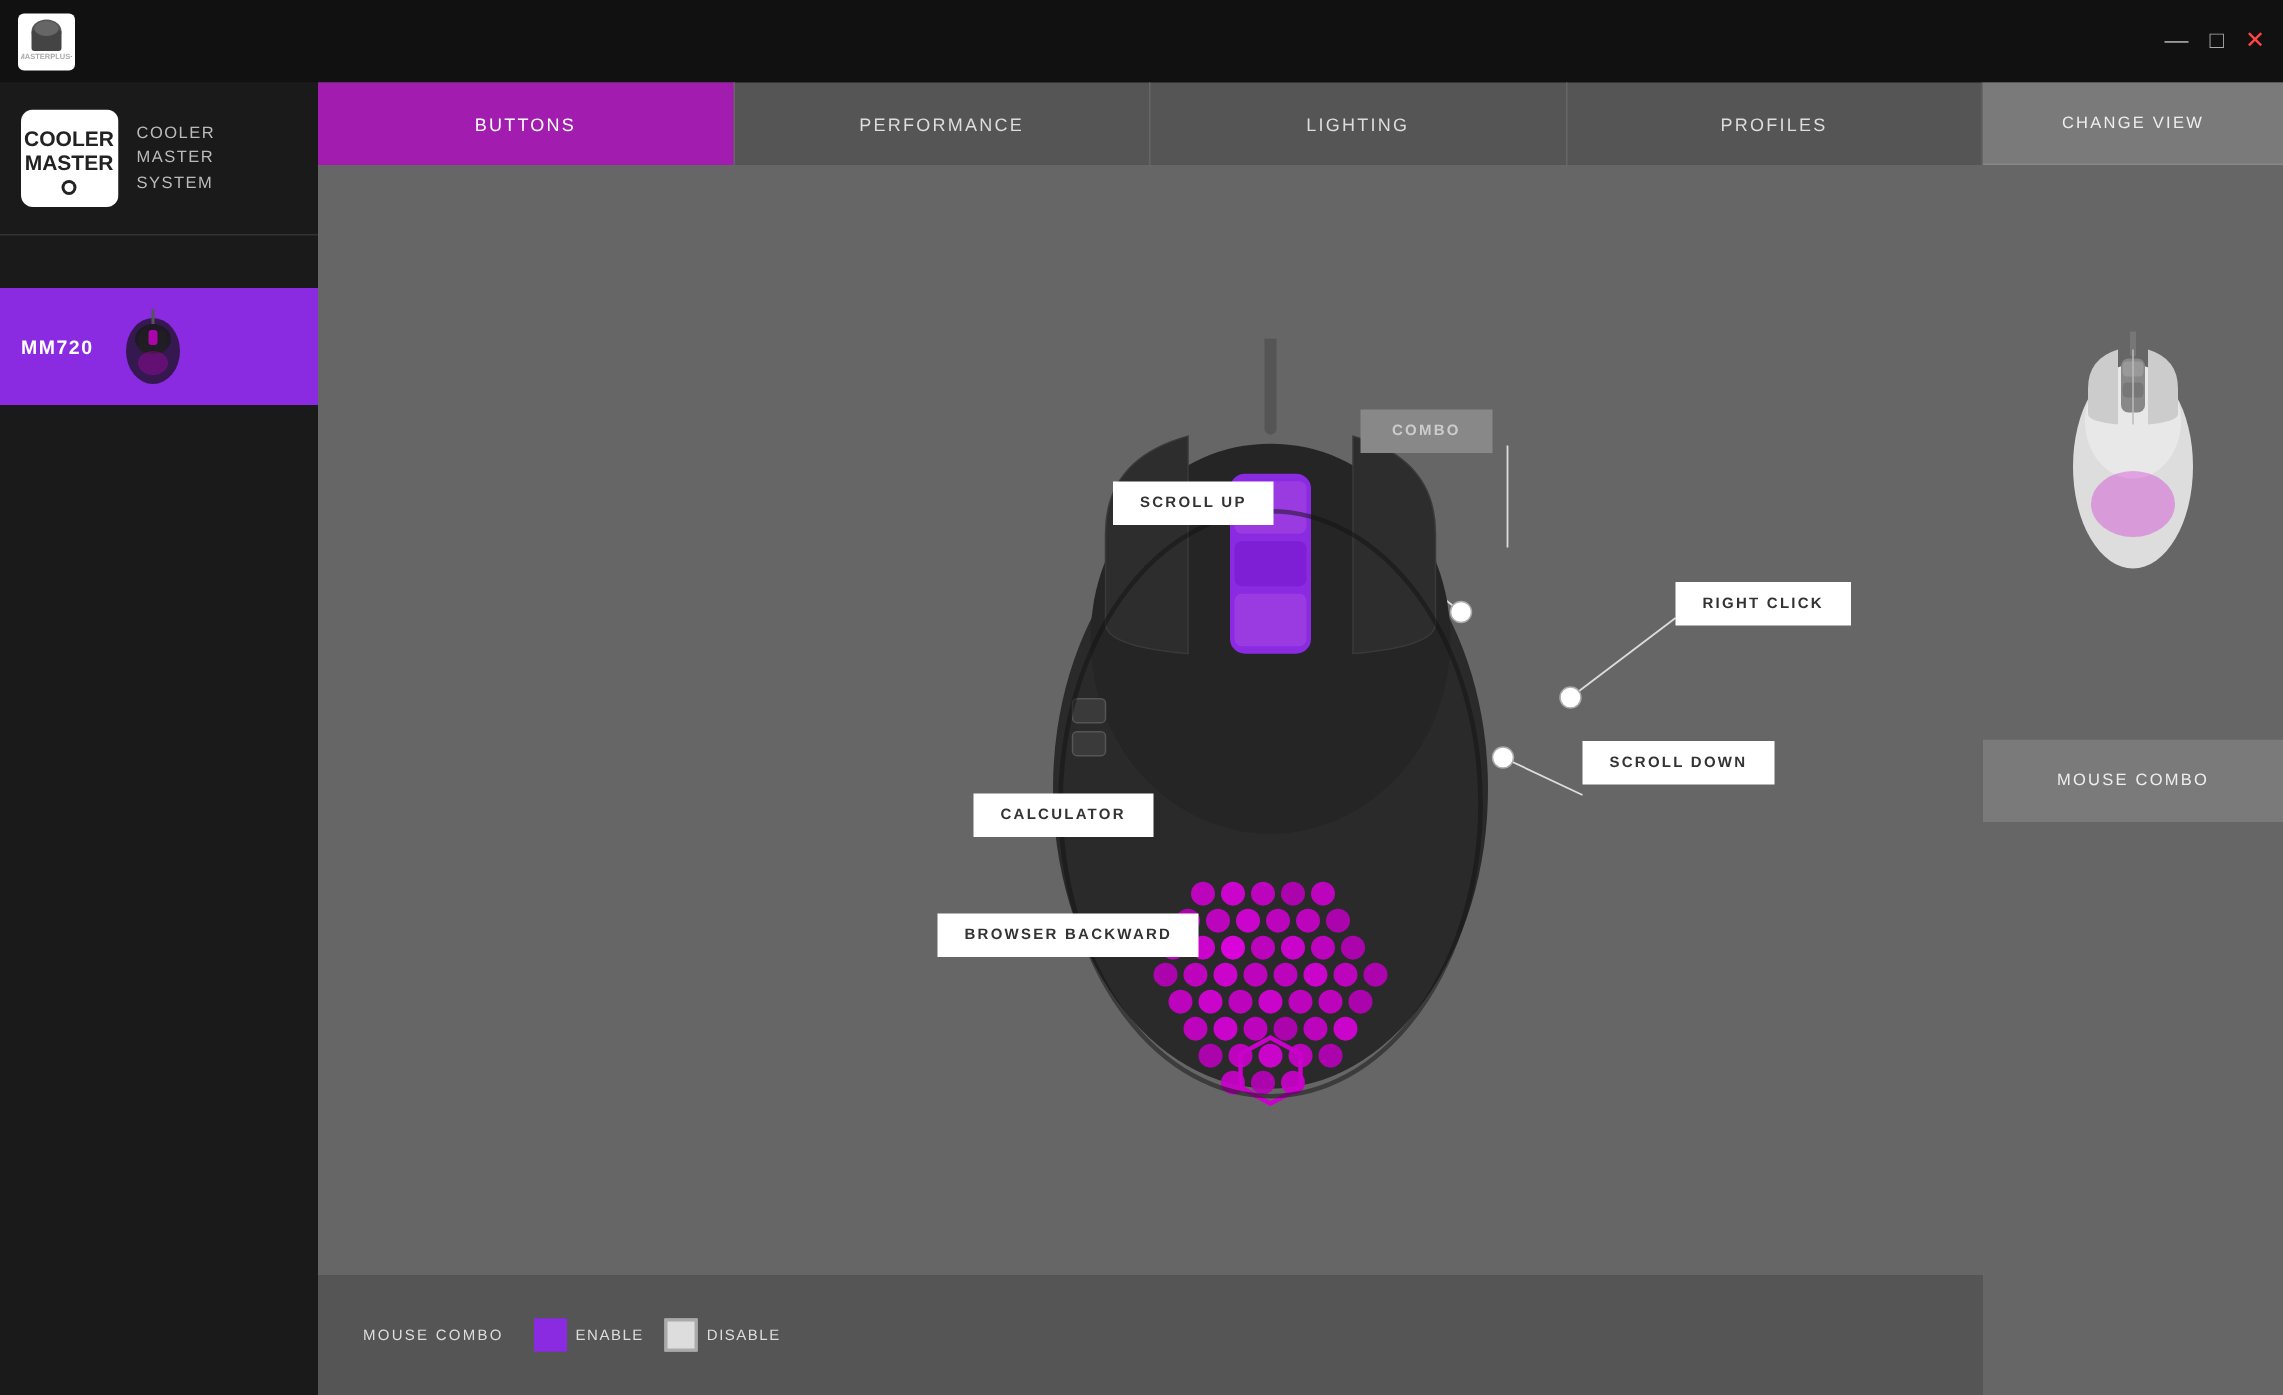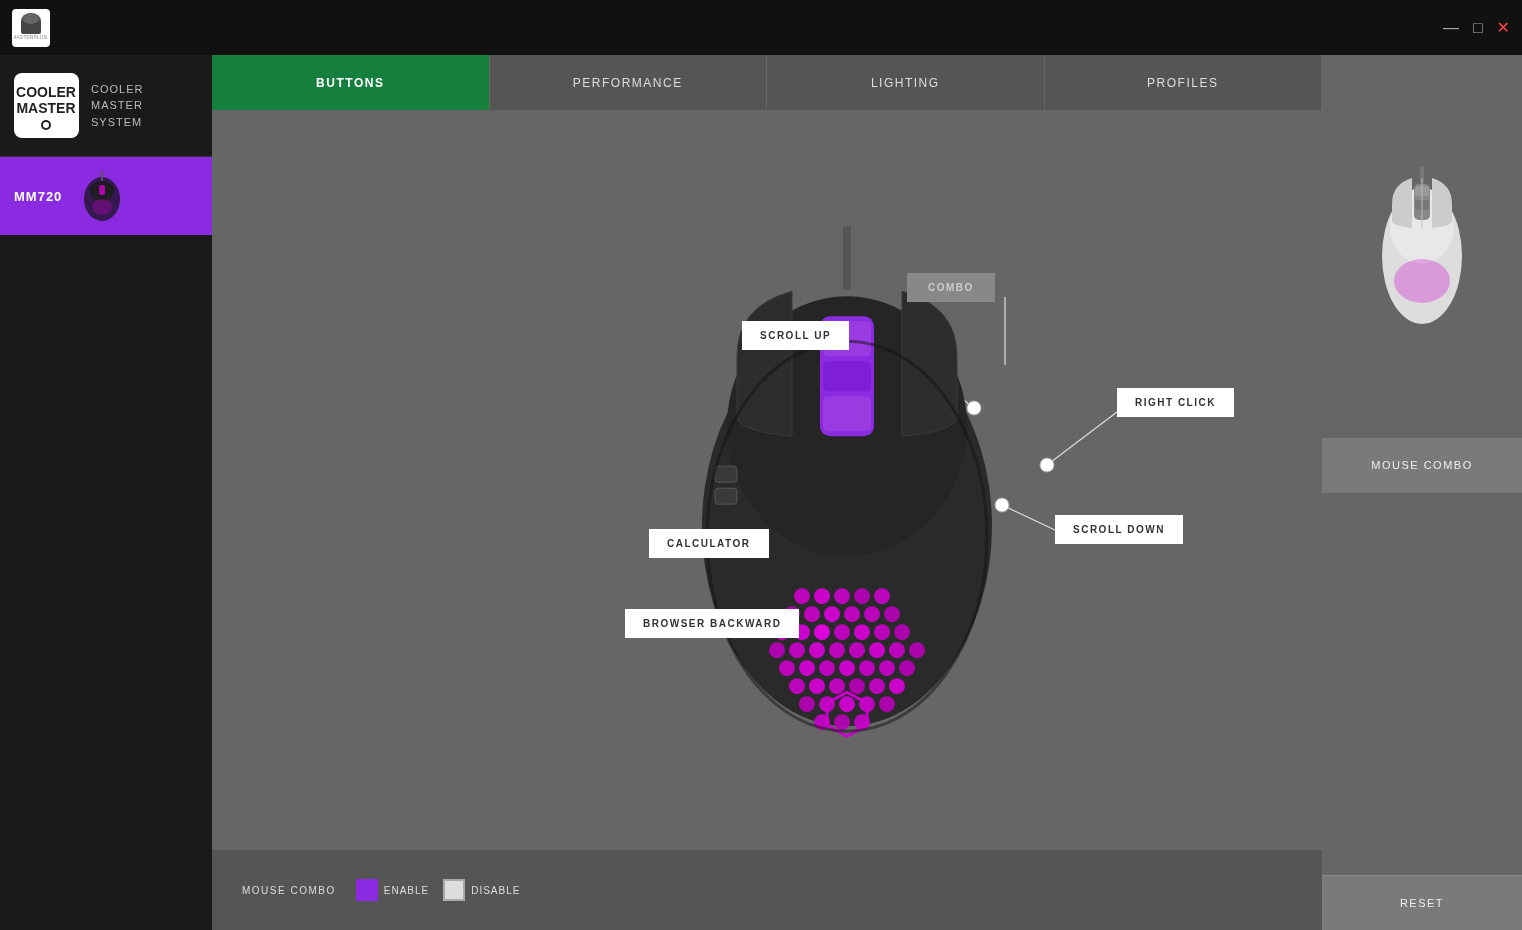--- a/index.html
+++ b/index.html
@@ -83,20 +83,21 @@
       letter-spacing: 1px;
       line-height: 1.5;
     }
     #device-section {
       background: #8a2be2;
       padding: 14px;
       display: flex;
       align-items: center;
       gap: 10px;
       cursor: pointer;
+      margin-top: 35px;
     }
     .device-name {
       font-size: 13px;
       font-weight: bold;
       color: #fff;
       letter-spacing: 1px;
     }
     .device-img {
       width: 60px;
       height: 50px;
@@ -123,23 +124,23 @@
       display: flex;
       align-items: center;
       justify-content: center;
       font-size: 12px;
       letter-spacing: 1.5px;
       cursor: pointer;
       color: #ddd;
       border-right: 1px solid #666;
     }
     .tab.active {
-      background: #15803d;
+      background: #a21caf;
       color: #fff;
-      font-weight: bold;
+      font-weight: normal;
     }
 
     
     #mouse-canvas {
       flex: 1;
       background: #666;
       position: relative;
       overflow: hidden;
     }
 
@@ -451,21 +452,21 @@
           <ellipse cx="200" cy="310" rx="140" ry="195" fill="none" stroke="#111" stroke-width="3" opacity="0.5"></ellipse>
         </svg>
       </div>
 
       <div class="btn-label combo-label" style="left: 695px; top: 163px;">COMBO</div>
 
       <div class="btn-label" style="left: 530px; top: 211px;">SCROLL UP</div>
 
       <div class="btn-label" style="left: 905px; top: 278px;">RIGHT CLICK</div>
 
-      <div class="btn-label" style="left: 843px; top: 405px;">SCROLL DOWN</div>
+      <div class="btn-label" style="left: 843px; top: 384px;">SCROLL DOWN</div>
 
       <div class="btn-label" style="left: 413px; top: 419px; margin-left: 24px;">CALCULATOR</div>
 
       <div class="btn-label" style="left: 413px; top: 499px;">BROWSER BACKWARD</div>
 
     </div>
 
     <div id="bottom-bar">
       <span class="bottom-label">MOUSE COMBO</span>
       <div class="toggle-group">
@@ -476,20 +477,21 @@
         <div class="toggle-item">
           <div class="toggle-box disabled"></div>
           <span>DISABLE</span>
         </div>
       </div>
     </div>
 
   </div>
 
   <div id="right-panel">
+    <div id="change-view-btn">CHANGE VIEW</div>
     <div id="mouse-preview">
 
       <svg width="100" height="160" viewBox="0 0 100 160">
 
         <line x1="50" y1="0" x2="50" y2="15" stroke="#777" stroke-width="4" stroke-linecap="round"></line>
 
         <ellipse cx="50" cy="90" rx="40" ry="68" fill="#ddd"></ellipse>
         <ellipse cx="50" cy="60" rx="32" ry="38" fill="#e8e8e8"></ellipse>
 
         <path d="M20 38 Q20 18 40 12 L40 62 Q20 60 20 55 Z" fill="#ccc"></path>
@@ -500,16 +502,15 @@
         <rect x="43" y="20" width="14" height="10" rx="3" fill="#999"></rect>
         <rect x="43" y="34" width="14" height="10" rx="3" fill="#777"></rect>
 
         <line x1="50" y1="12" x2="50" y2="62" stroke="#bbb" stroke-width="1"></line>
 
         <ellipse cx="50" cy="115" rx="28" ry="22" fill="#cc00cc" opacity="0.3"></ellipse>
       </svg>
     </div>
     <div id="mouse-combo-label">MOUSE COMBO</div>
     <div style="flex:1; background:#666;"></div>
-    <div id="reset-btn">RESET</div>
   </div>
 
 </div>
 
 </body></html>

